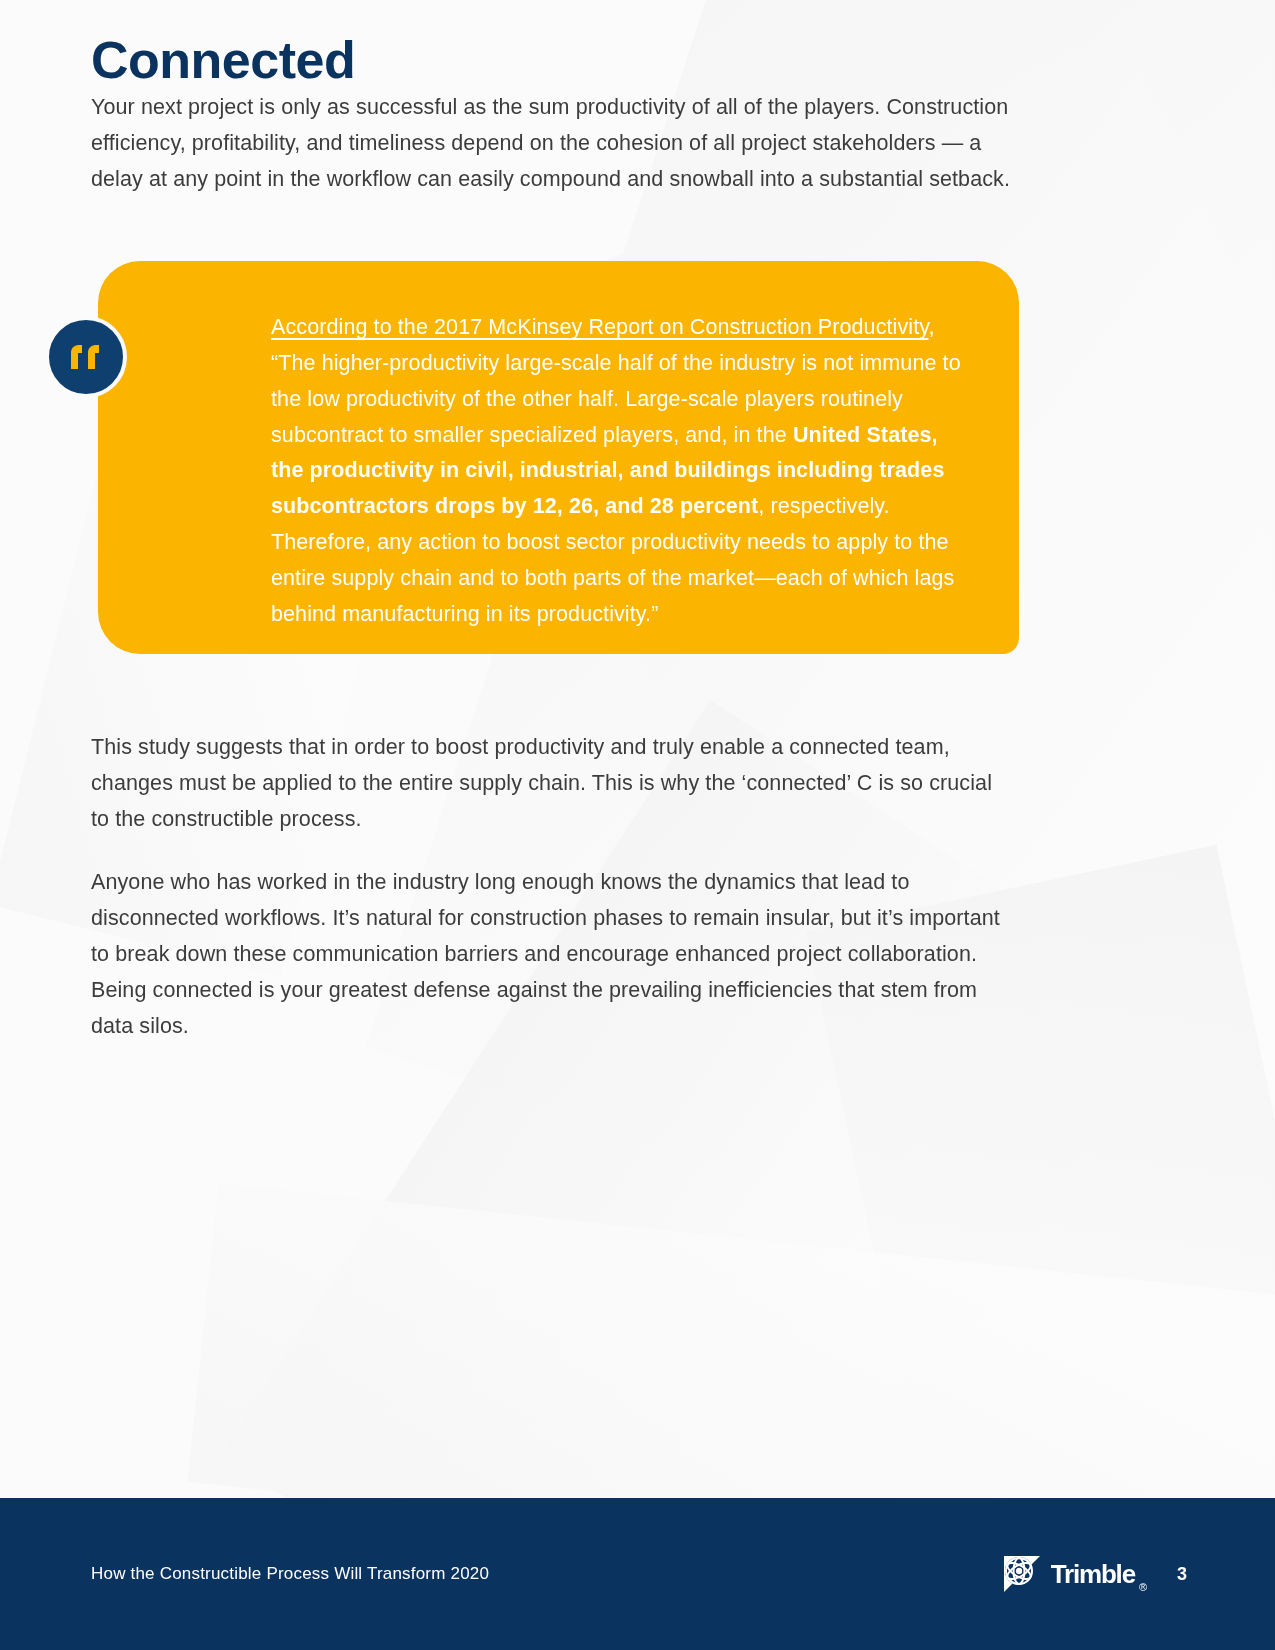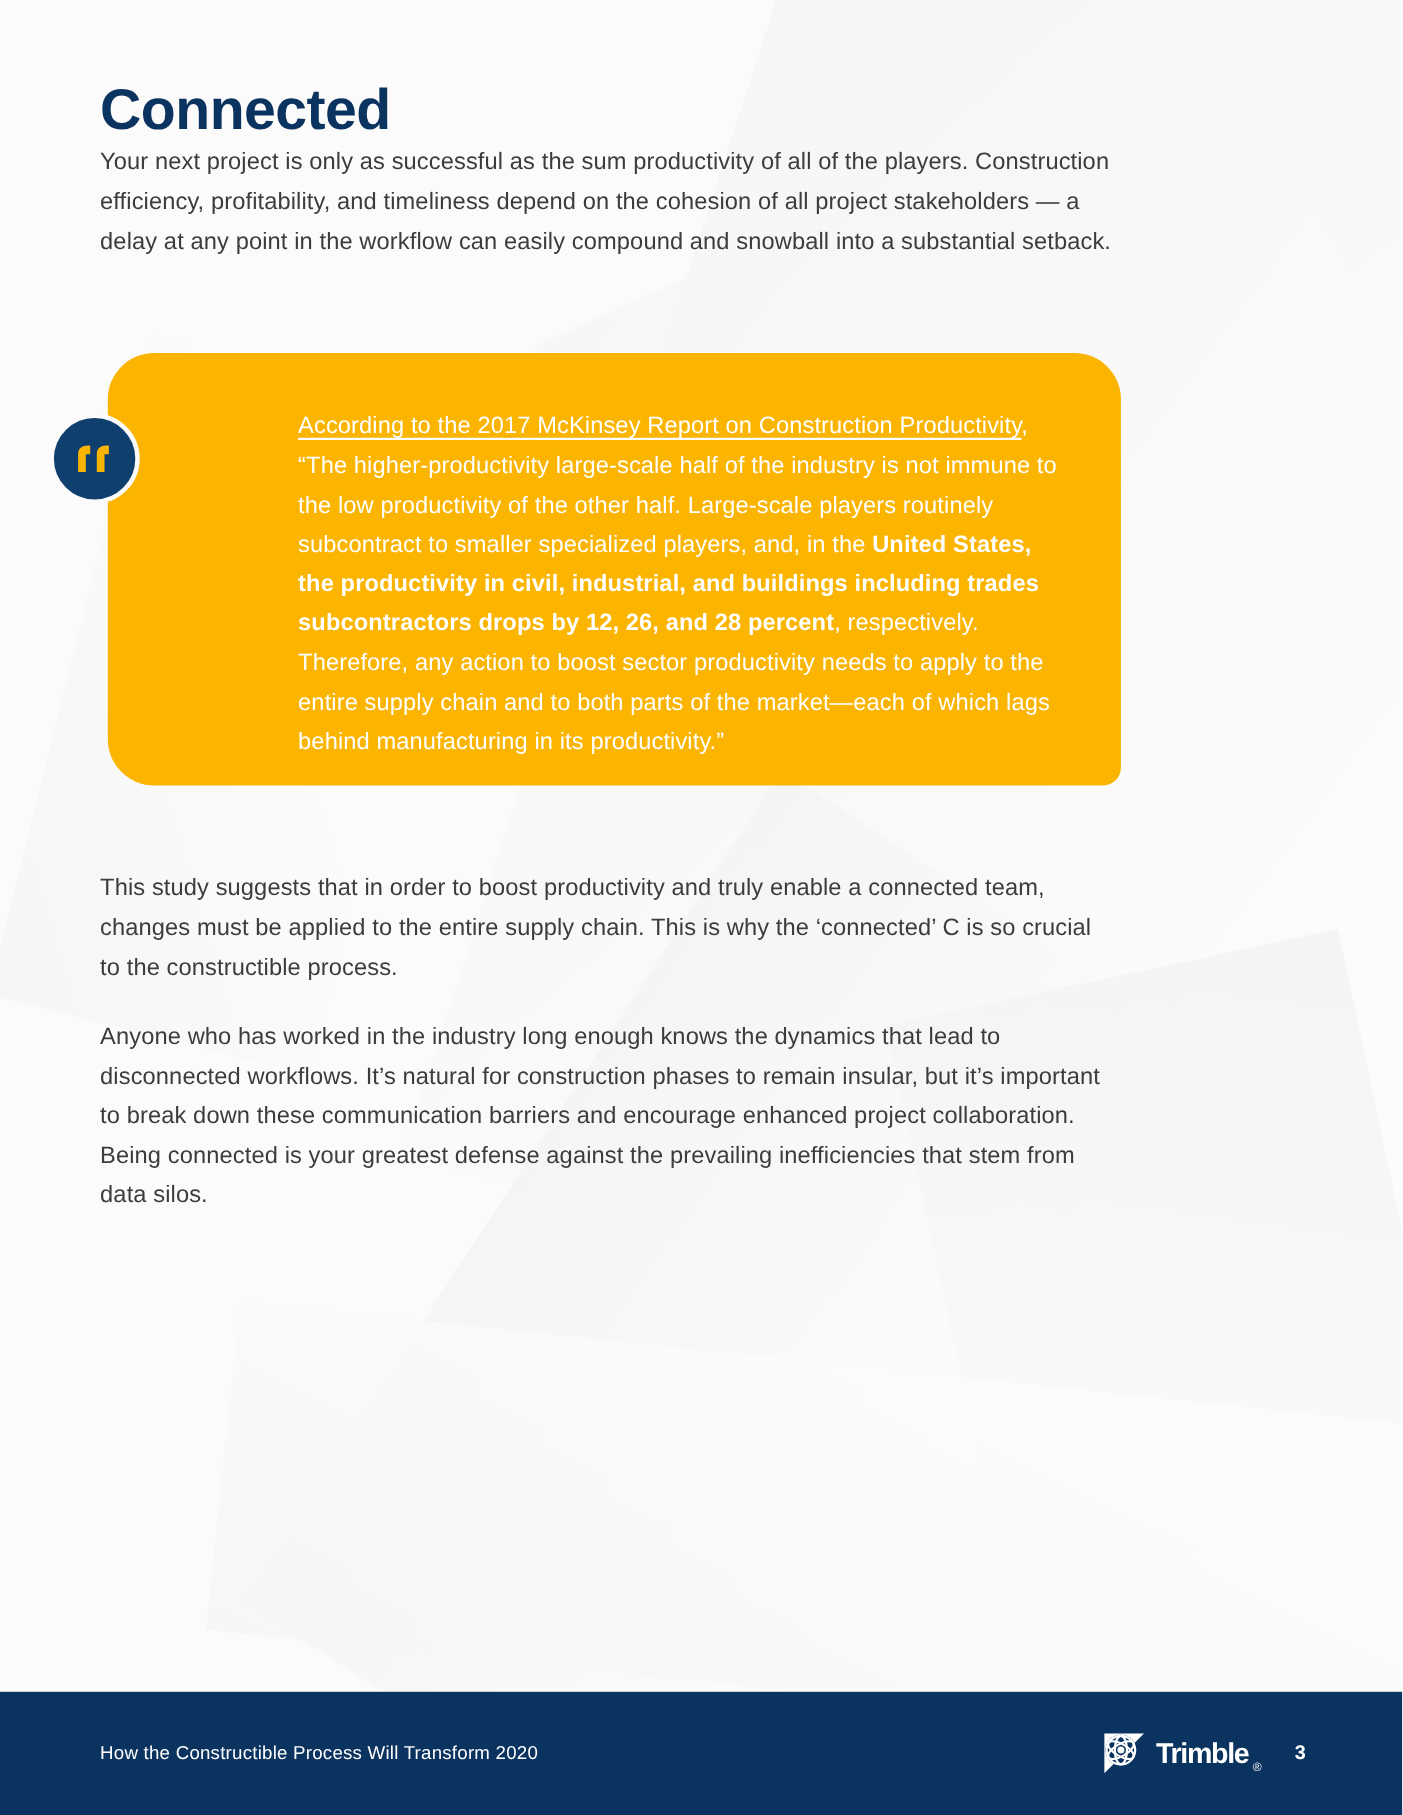--- a/index.html
+++ b/index.html
@@ -80,38 +80,38 @@
     top: 0;
     width: 930px;
     z-index: 3;
   }
 
   .page-title {
     font-size: 52px;
     font-weight: 700;
     color: #0b3360;
     letter-spacing: -0.5px;
-    margin-top: 72px;
+    margin-top: 32px;
     line-height: 1.1;
   }
 
   .body-para {
     font-size: 21.5px;
     line-height: 36px;
     color: #3c3c3c;
     font-weight: 400;
     letter-spacing: .1px;
   }
 
   .intro-para { width: 920px; }
 
   
   .quote-wrap {
     position: relative;
-    margin-top: 84px;
+    margin-top: 64px;
     height: 400px;
   }
 
   .quote-box {
     position: absolute;
     left: 7px;
     top: 0;
     width: 921px;
     height: 393px;
     background: #fbb500;
@@ -155,21 +155,21 @@
 
   .para-block { margin-top: 68px; width: 920px; }
   .para-block + .para-block { margin-top: 27px; }
 
   
   .footer {
     position: absolute;
     left: 0;
     bottom: 0;
     width: 1275px;
-    height: 112px;
+    height: 152px;
     background: #0b3360;
     z-index: 4;
   }
   .footer-inner {
     position: relative;
     height: 100%;
     width: 100%;
   }
   .footer-text {
     position: absolute;

